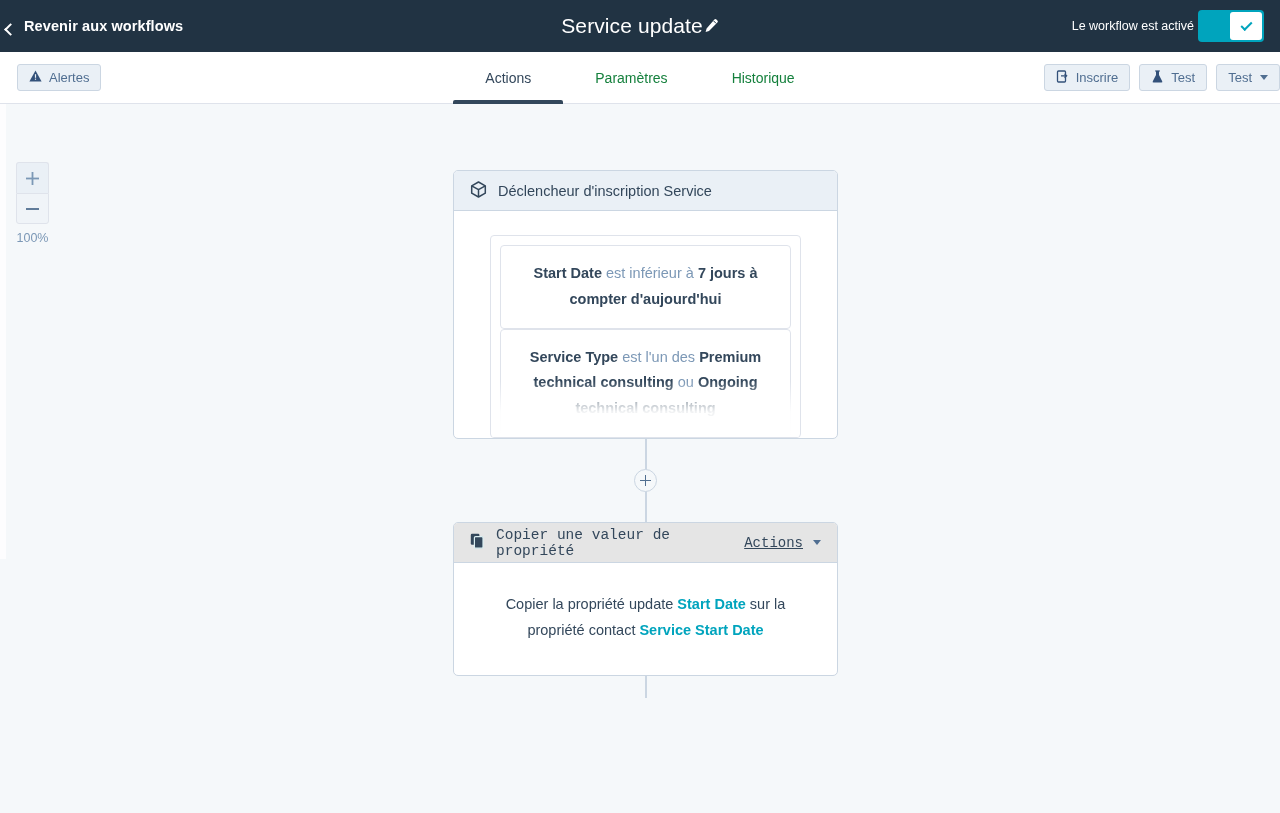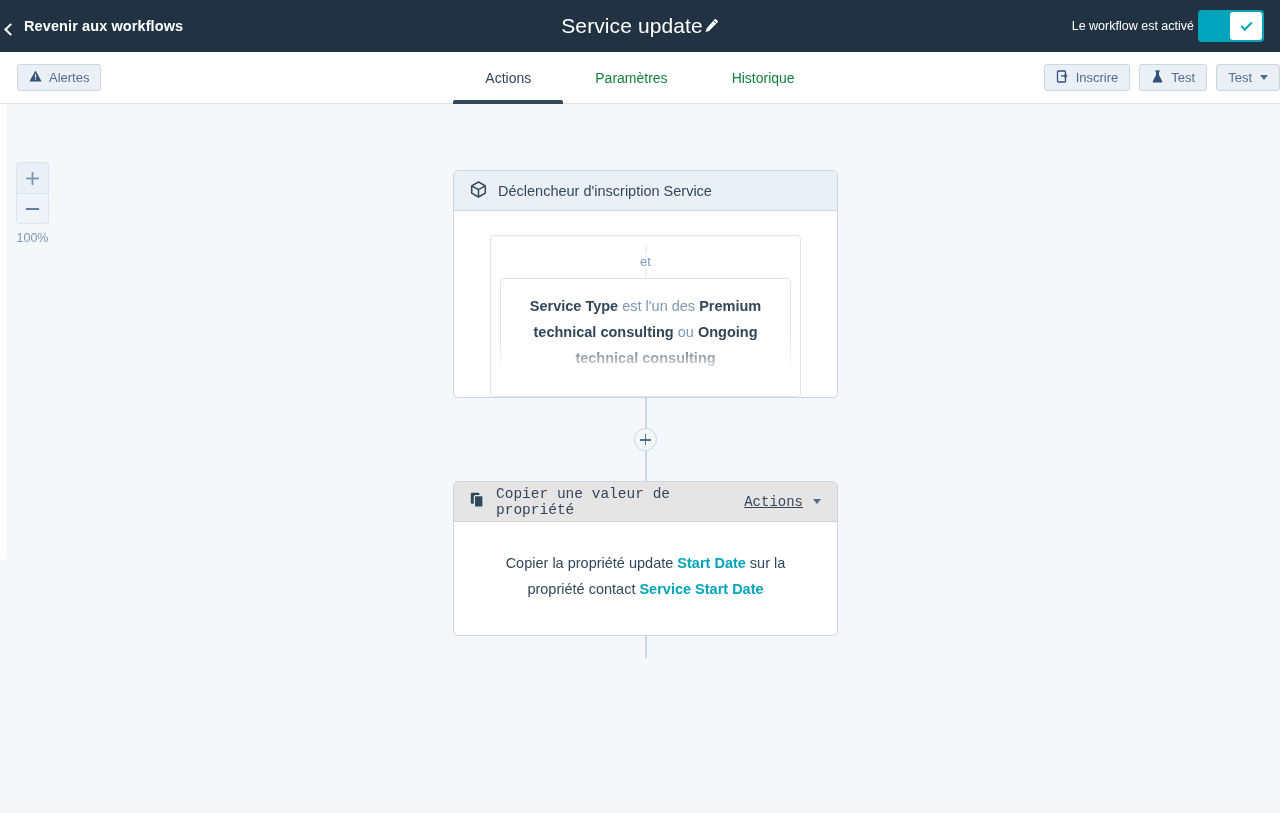--- a/index.html
+++ b/index.html
@@ -527,24 +527,24 @@
             <path d="M8.5 1L15.3 4.8v7.4L8.5 16 1.7 12.2V4.8z" fill="none" stroke="#33475b" stroke-width="1.5" stroke-linejoin="round"></path>
             <path d="M1.7 4.8L8.5 8.6l6.8-3.8M8.5 8.6V16" fill="none" stroke="#33475b" stroke-width="1.5" stroke-linejoin="round"></path>
           </svg>
         </span>
         <span>Déclencheur d'inscription Service</span>
       </div>
 
       <div class="trigger-body">
         <div class="filter-group">
 
-
-          <div class="connector-and">
-            <span>et</span>
+          <div class="condition">
+            <span class="prop">Start Date</span><span> est inférieur à </span><span class="prop">7 jours à compter d'aujourd'hui</span>
           </div>
+
 
           <div class="condition">
             <span class="prop">Service Type</span><span> est l'un des </span><span class="prop">Premium technical consulting</span><span> ou </span><span class="prop">Ongoing technical consulting</span>
           </div>
 
           <div class="fade-overlay"></div>
         </div>
 
       </div>
     </div>

